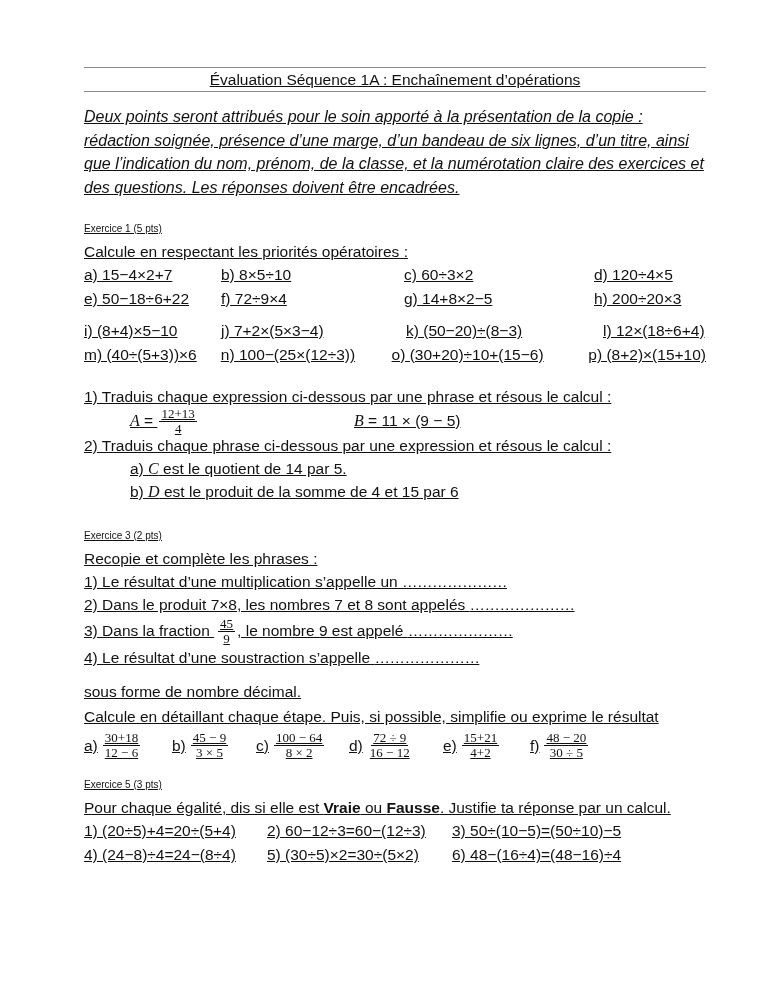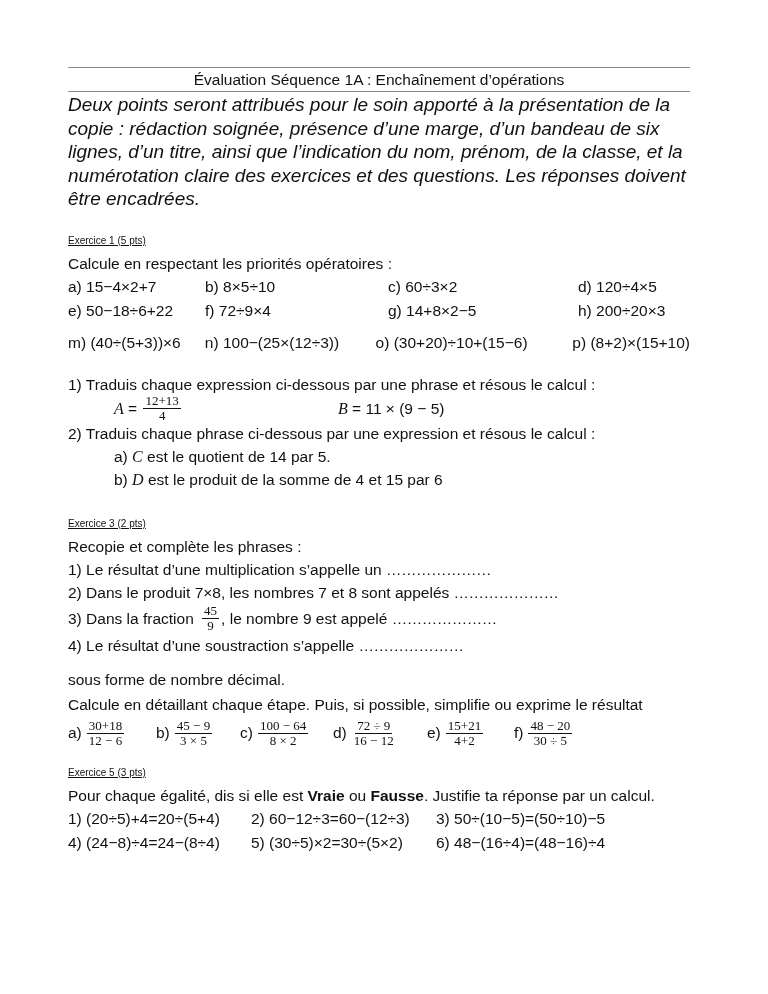--- a/index.html
+++ b/index.html
@@ -11,40 +11,41 @@
       width: 768px;
       height: 994px;
       position: relative;
       overflow: hidden;
       font-family: "Liberation Sans", "DejaVu Sans", sans-serif;
       color: #111111;
       font-size: 15.5px;
     }
     .page {
       position: absolute;
-      left: 68px;
+      left: 84px;
       top: 67px;
       width: 622px;
+      text-decoration: underline;
     }
     .rule {
       height: 0;
       border-top: 1px solid #8a8a8a;
       width: 622px;
     }
     .doc-title {
       text-align: center;
       font-size: 15.5px;
       line-height: 22px;
       padding: 1px 0 0 0;
     }
     .intro {
       font-style: italic;
       line-height: 23.5px;
-      margin-top: 1px;
-      font-size: 19px;
+      margin-top: 13px;
+      font-size: 16px;
     }
     .ex-heading {
       text-decoration: underline;
       line-height: 22px;
       font-size: 10px;
     }
     .line {
       line-height: 23px;
       white-space: nowrap;
     }
@@ -123,20 +124,26 @@
       <span class="c4" style="padding-left:7px;">d) 120÷4×5</span>
     </div>
     <div class="grid-row">
       <span class="c1">e) 50−18÷6+22</span>
       <span class="c2">f) 72÷9×4</span>
       <span class="c3">g) 14+8×2−5</span>
       <span class="c4" style="padding-left:7px;">h) 200÷20×3</span>
     </div>
     <div style="height:8px;"></div>
     <div class="grid-row">
+      <span class="c1">i) (8+4)×5−10</span>
+      <span class="c2">j) 7+2×(5×3−4)</span>
+      <span class="c3" style="padding-left:2px;">k) (50−20)÷(8−3)</span>
+      <span class="c4" style="padding-left:14px;">l) 12×(18÷6+4)</span>
+    </div>
+    <div class="grid-row">
       <span class="c1">m) (40÷(5+3))×6</span>
       <span class="c2">n) 100−(25×(12÷3))</span>
       <span class="c3" style="margin-left:-12px;padding-right:12px;">o) (30+20)÷10+(15−6)</span>
       <span class="c4" style="padding-left:2px;">p) (8+2)×(15+10)</span>
     </div>
   </section>
 
   <section style="margin-top:8px;">
     <div style="height:10px;"></div>
     <div class="line">1) Traduis chaque expression ci-dessous par une phrase et résous le calcul :</div>

